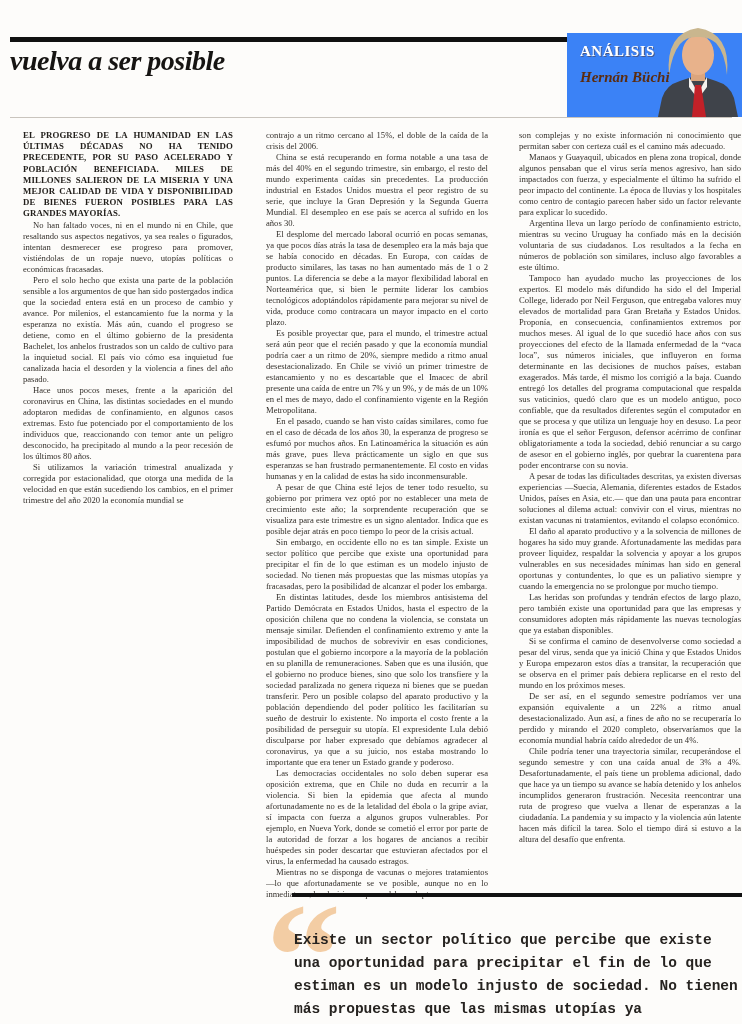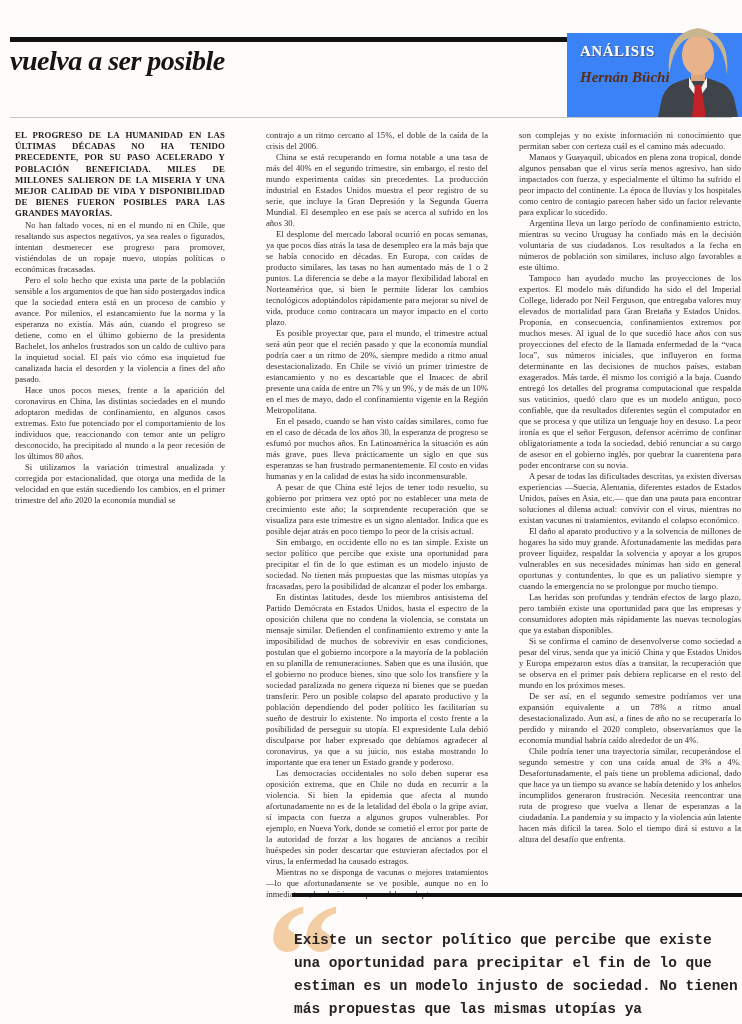--- a/index.html
+++ b/index.html
@@ -22,21 +22,21 @@
     position:absolute;left:13px;top:10px;color:#ffffff;font-weight:bold;
     font-size:15px;letter-spacing:0.5px;text-shadow:1px 1px 0 rgba(90,40,0,.45);
   }
   .author{
     position:absolute;left:13px;top:36px;color:#5c2c0e;font-weight:bold;font-style:italic;
     font-size:15px;
   }
   .portrait{position:absolute;right:0;top:-8px;width:88px;height:92px;display:block;}
   
   .col{position:absolute;top:130px;font-size:8.6px;line-height:11px;text-align:justify;}
-  .col1{left:15px;width:210px;}
+  .col1{left:23px;width:210px;}
   .col2{left:266px;width:222px;}
   .col3{left:519px;width:222px;}
   .col p{margin:0;text-indent:10px;}
   .col p.noindent{text-indent:0;}
   .col p.lead{
     font-weight:bold;font-size:8.8px;line-height:11.2px;color:#23201c;
     text-indent:0;letter-spacing:0.1px;
   }
   
   .pullquote{position:absolute;left:266px;top:893px;width:476px;}
@@ -108,21 +108,21 @@
 
   <div class="col col3">
     <p class="noindent">son complejas y no existe información ni conocimiento que permitan saber con certeza cuál es el camino más adecuado.</p>
     <p>Manaos y Guayaquil, ubicados en plena zona tropical, donde algunos pensaban que el virus sería menos agresivo, han sido impactados con fuerza, y especialmente el último ha sufrido el peor impacto del continente. La época de lluvias y los hospitales como centro de contagio parecen haber sido un factor relevante para explicar lo sucedido.</p>
     <p>Argentina lleva un largo período de confinamiento estricto, mientras su vecino Uruguay ha confiado más en la decisión voluntaria de sus ciudadanos. Los resultados a la fecha en números de población son similares, incluso algo favorables a este último.</p>
     <p>Tampoco han ayudado mucho las proyecciones de los expertos. El modelo más difundido ha sido el del Imperial College, liderado por Neil Ferguson, que entregaba valores muy elevados de mortalidad para Gran Bretaña y Estados Unidos. Proponía, en consecuencia, confinamientos extremos por muchos meses. Al igual de lo que sucedió hace años con sus proyecciones del efecto de la llamada enfermedad de la “vaca loca”, sus números iniciales, que influyeron en forma determinante en las decisiones de muchos países, estaban exagerados. Más tarde, él mismo los corrigió a la baja. Cuando entregó los detalles del programa computacional que respalda sus vaticinios, quedó claro que es un modelo antiguo, poco confiable, que da resultados diferentes según el computador en que se procesa y que utiliza un lenguaje hoy en desuso. La peor ironía es que el señor Ferguson, defensor acérrimo de confinar obligatoriamente a toda la sociedad, debió renunciar a su cargo de asesor en el gobierno inglés, por quebrar la cuarentena para poder encontrarse con su novia.</p>
     <p>A pesar de todas las dificultades descritas, ya existen diversas experiencias —Suecia, Alemania, diferentes estados de Estados Unidos, países en Asia, etc.— que dan una pauta para encontrar soluciones al dilema actual: convivir con el virus, mientras no existan vacunas ni tratamientos, evitando el colapso económico.</p>
     <p>El daño al aparato productivo y a la solvencia de millones de hogares ha sido muy grande. Afortunadamente las medidas para proveer liquidez, respaldar la solvencia y apoyar a los grupos vulnerables en sus necesidades mínimas han sido en general oportunas y contundentes, lo que es un paliativo siempre y cuando la emergencia no se prolongue por mucho tiempo.</p>
     <p>Las heridas son profundas y tendrán efectos de largo plazo, pero también existe una oportunidad para que las empresas y consumidores adopten más rápidamente las nuevas tecnologías que ya estaban disponibles.</p>
     <p>Si se confirma el camino de desenvolverse como sociedad a pesar del virus, senda que ya inició China y que Estados Unidos y Europa empezaron estos días a transitar, la recuperación que se observa en el primer país debiera replicarse en el resto del mundo en los próximos meses.</p>
-    <p>De ser así, en el segundo semestre podríamos ver una expansión equivalente a un 78% a ritmo anual desestacionalizado. Aun así, a fines de año no se recuperaría lo perdido y mirando el 2020 completo, observaríamos que la economía mundial habría caído alrededor de un 4%.</p>
+    <p>De ser así, en el segundo semestre podríamos ver una expansión equivalente a un 22% a ritmo anual desestacionalizado. Aun así, a fines de año no se recuperaría lo perdido y mirando el 2020 completo, observaríamos que la economía mundial habría caído alrededor de un 4%.</p>
     <p>Chile podría tener una trayectoria similar, recuperándose el segundo semestre y con una caída anual de 3% a 4%. Desafortunadamente, el país tiene un problema adicional, dado que hace ya un tiempo su avance se había detenido y los anhelos incumplidos generaron frustración. Necesita reencontrar una ruta de progreso que vuelva a llenar de esperanzas a la ciudadanía. La pandemia y su impacto y la violencia aún latente hacen más difícil la tarea. Solo el tiempo dirá si estuvo a la altura del desafío que enfrenta.</p>
   </div>
 
   <div class="pullquote">
     <div class="pq-rule"></div>
     <div class="pq-mark">“</div>
     <p class="pq-text">Existe un sector político que percibe que existe una oportunidad para precipitar el fin de lo que estiman es un modelo injusto de sociedad. No tienen más propuestas que las mismas utopías ya fracasadas, pero la posibilidad de alcanzar el poder los embarga”.</p>
   </div>
 
 </div>

